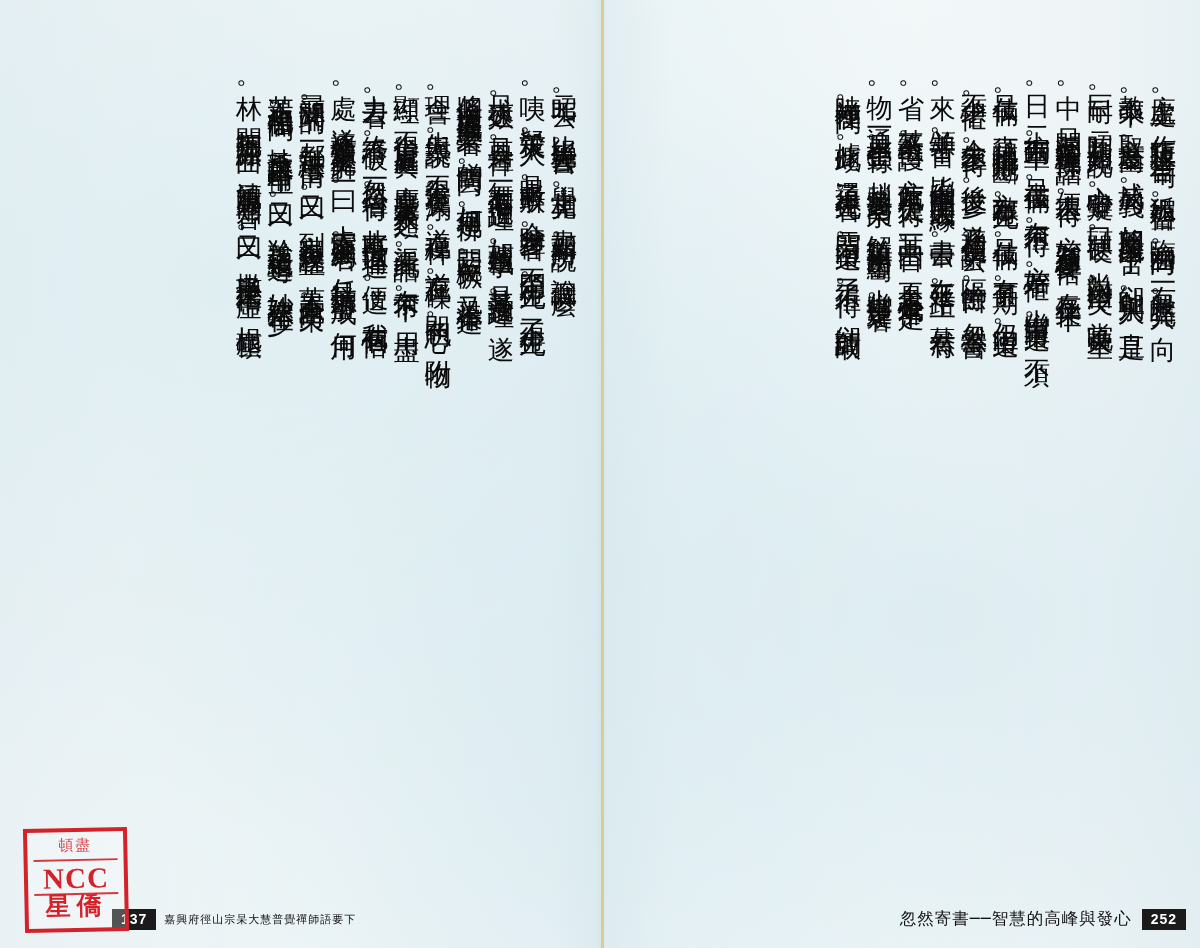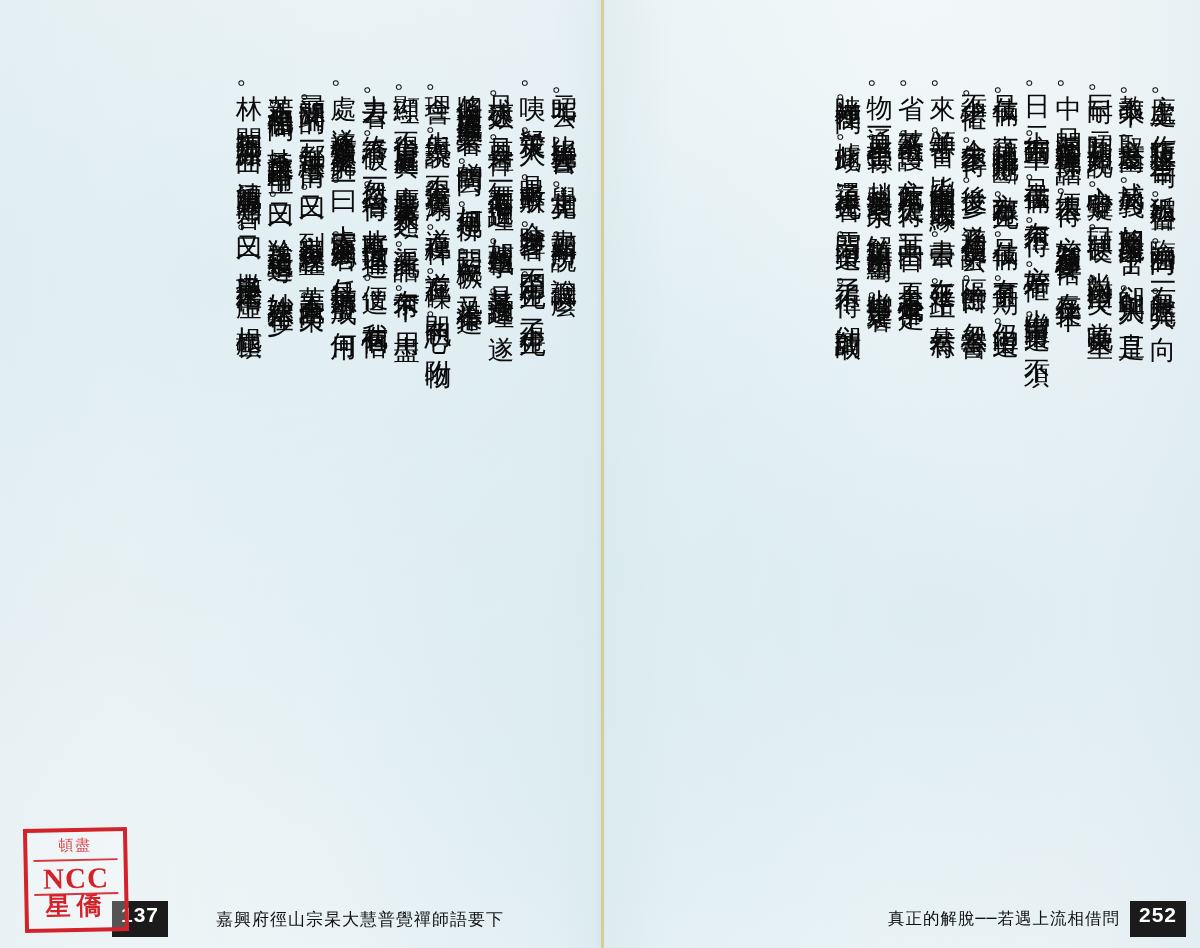--- a/index.html
+++ b/index.html
@@ -92,30 +92,29 @@
     gap: 8px;
   }
   .footer-right {
     right: 14px;
     gap: 10px;
   }
   .pagebox {
     background: #1b1b1b;
     color: #fff;
     font-family: "Liberation Sans", sans-serif;
-    font-size: 21px;
+    font-size: 14px;
     font-weight: bold;
-    padding: 3px 9px 12px 9px;
+    padding: 3px 9px 4px 9px;
     letter-spacing: 1px;
     line-height: 1;
   }
   .footer-title {
-    font-size: 17px;
-    letter-spacing: 1px;
-    margin-left: 40px;
+    font-size: 11px;
+    letter-spacing: 1px;
   }
   .footer-title-right {
     font-size: 16.5px;
     letter-spacing: 1px;
   }
 
   
   .stamp {
     position: absolute;
     left: 24px;
@@ -192,21 +191,21 @@
       <div class="col">中。只問渠個狗子無佛性話。便去不得。方始知道參禪要悟。在長樂住十</div>
       <div class="col">日。二十徧到室中。呈盡伎倆。奈何不得。方始著忙。山僧實向渠道。不須</div>
       <div class="col">呈伎倆。直須啐地折嚗地斷。方敵得生死。呈伎倆。有甚了期。仍向渠道。</div>
       <div class="col">不須著忙。今生參不得。後世參。遂乃相信便辭去。隔十餘日。忽然寄書</div>
       <div class="col">來。并頌古十首。皆山僧室中問渠底因緣。書中云。在延平路上。驀然有</div>
       <div class="col">省。某終不敢自謾。方信此事不從人得。其中一首曰。不是心不是佛不是</div>
       <div class="col">物。通身一串金鎖骨。趙州參見老南泉。解道鎮州出蘿蔔。山僧甚是疑著。</div>
       <div class="col">時光禪便問。據此頌。還了得生死否。雲門向渠道。了得了不得。卻請問取</div>
     </div>
     <div class="footer footer-right">
-      <span class="footer-title-right">真正的解脫──若遇上流相借問</span>
+      <span class="footer-title-right">忽然寄書──智慧的高峰與發心</span>
       <span class="pagebox">252</span>
     </div>
   </div>
 
   <div class="page page-left">
     <div class="cols">
       <div class="col">元昭去。比得光禪書云。學士相見。盡如和尚所說。說個甚麼</div>
       <div class="col">咦。疑殺天下人。具眼者辨取。今時參禪者。不問了得生死。了不得生死</div>
       <div class="col">只求速效。且要會禪。無有一個不說道理。如檀越執事。見其愛說道理。遂</div>
       <div class="col">將個沒道理底因緣與渠看。僧問雲門。如何是佛。門云乾矢橛。又恐渠作道</div>

